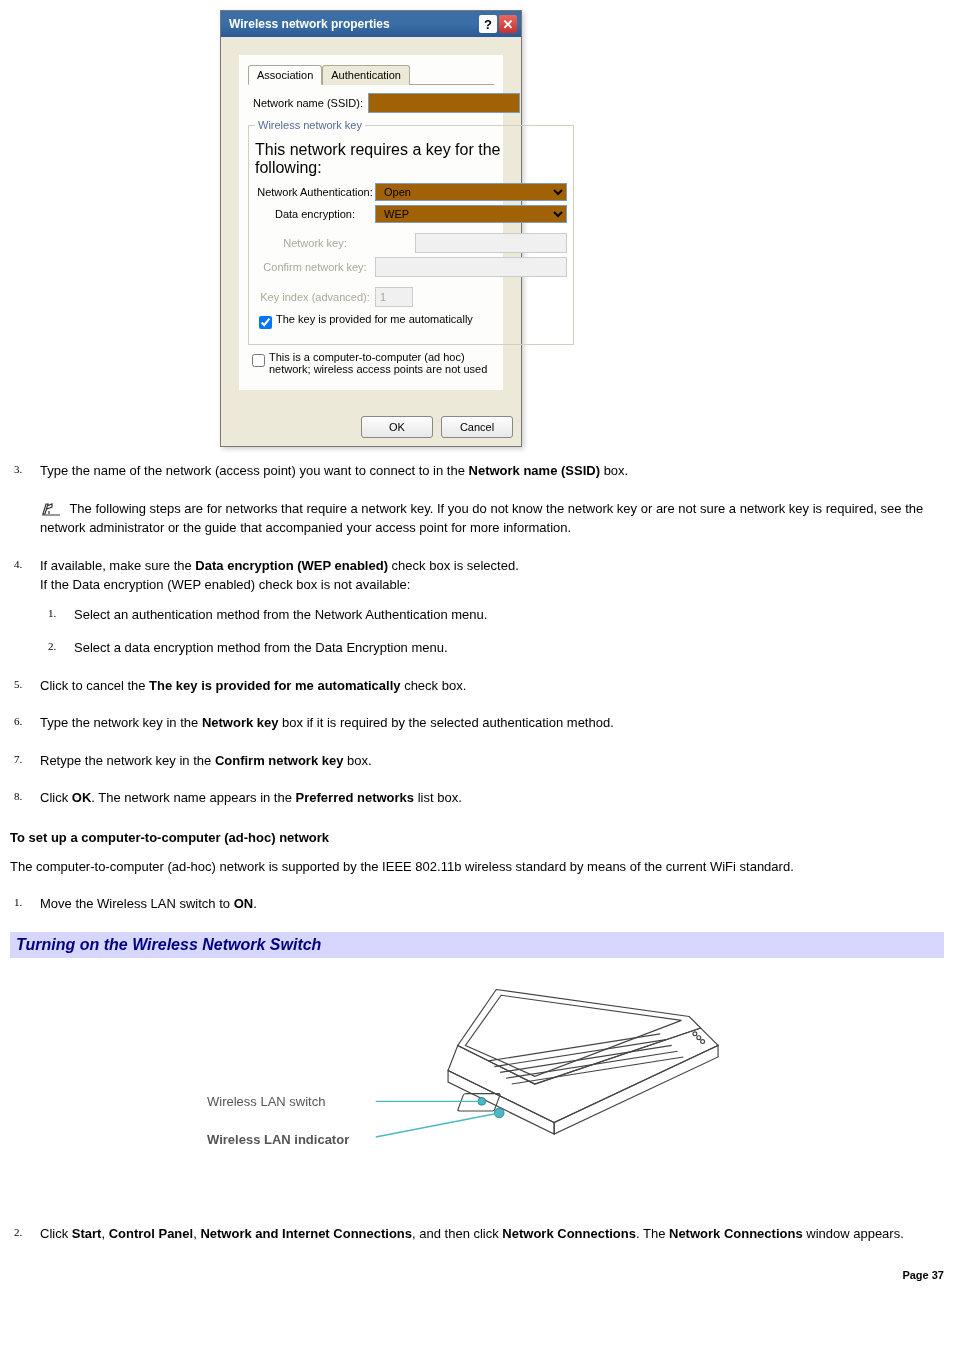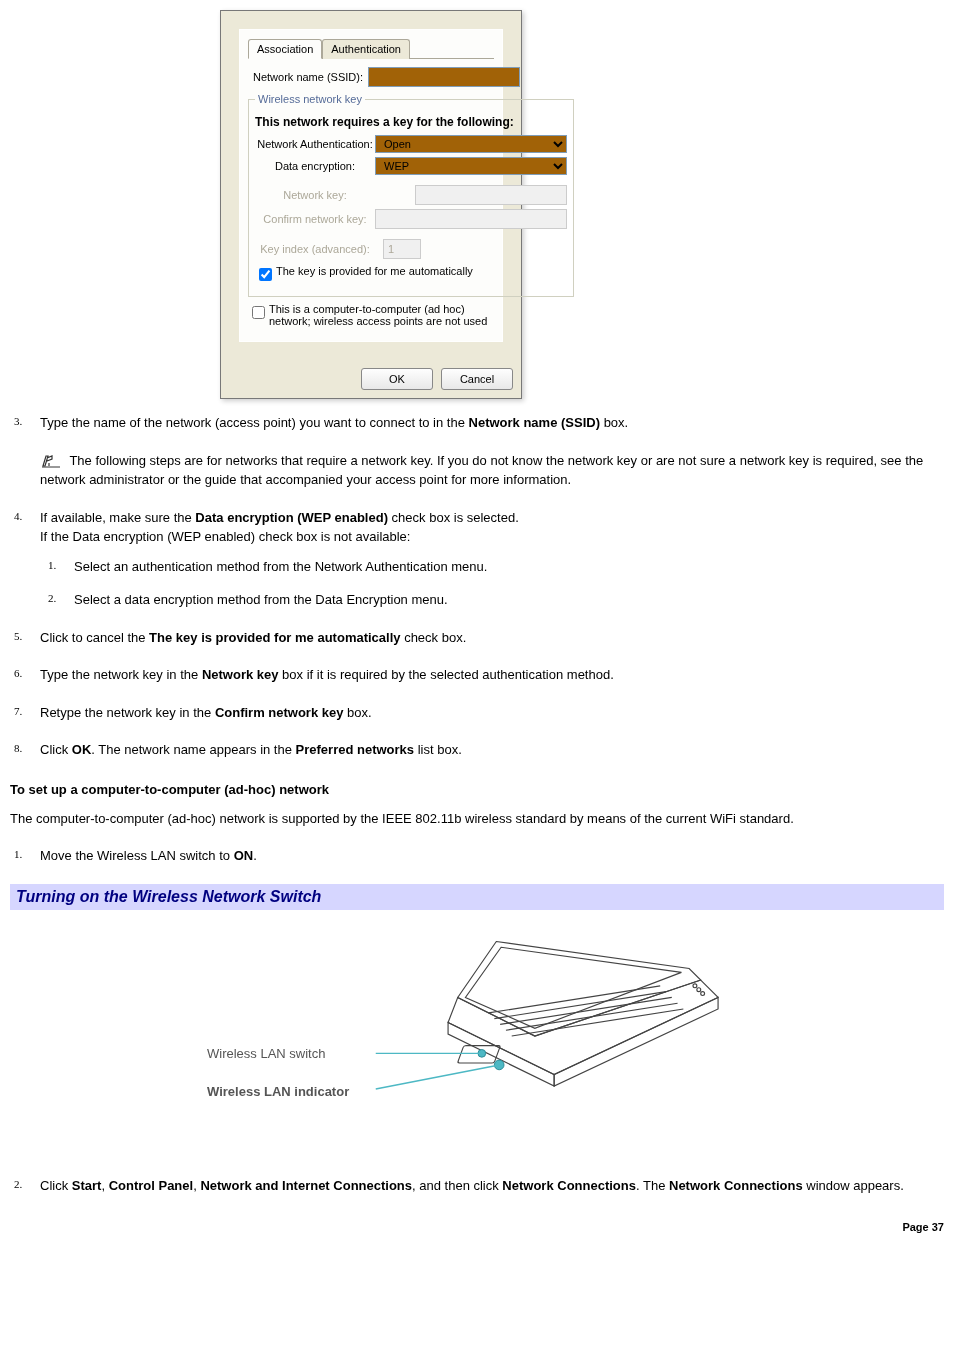--- a/index.html
+++ b/index.html
@@ -202,49 +202,56 @@
     font-weight: bold;
     font-size: 11px;
     margin-top: 26px;
   }
   b { font-weight: bold; }
 </style>
 </head>
 <body>
 
 <div class="dialog">
+  <div class="titlebar">
+    <span>Wireless network properties</span>
+    <div class="titlebar-buttons">
+      <div class="titlebtn helpbtn">?</div>
+      <div class="titlebtn closebtn">✕</div>
+    </div>
+  </div>
   <div class="dialog-body">
     <div class="tabs">
       <div class="tab active">Association</div>
       <div class="tab">Authentication</div>
     </div>
     <div class="row">
       <label>Network name (SSID):</label>
       <input type="text" value="" style="">
     </div>
     <fieldset>
       <legend>Wireless network key</legend>
-      <div style="font-size:12px;margin:4px 0 6px 0;font-weight:bold;">This network requires a key for the following:</div>
+      <div style="font-size:16px;margin:4px 0 6px 0;">This network requires a key for the following:</div>
       <div class="row">
         <label>Network Authentication:</label>
         <select><option>Open</option></select>
       </div>
       <div class="row">
         <label>Data encryption:</label>
         <select><option>WEP</option></select>
       </div>
       <div class="row disabled" style="margin-top:10px;gap:40px;">
         <label>Network key:</label>
         <input type="text" disabled="" style="">
       </div>
       <div class="row disabled">
         <label>Confirm network key:</label>
         <input type="text" disabled="" style="">
       </div>
-      <div class="row disabled" style="margin-top:10px;gap:8px;">
+      <div class="row disabled" style="margin-top:10px;">
         <label>Key index (advanced):</label>
         <input class="spinner" disabled="" value="1" style="">
       </div>
       <div class="checkrow">
         <input type="checkbox" checked="" style="">
         <span>The key is provided for me automatically</span>
       </div>
     </fieldset>
     <div class="checkrow">
       <input type="checkbox" style="">

